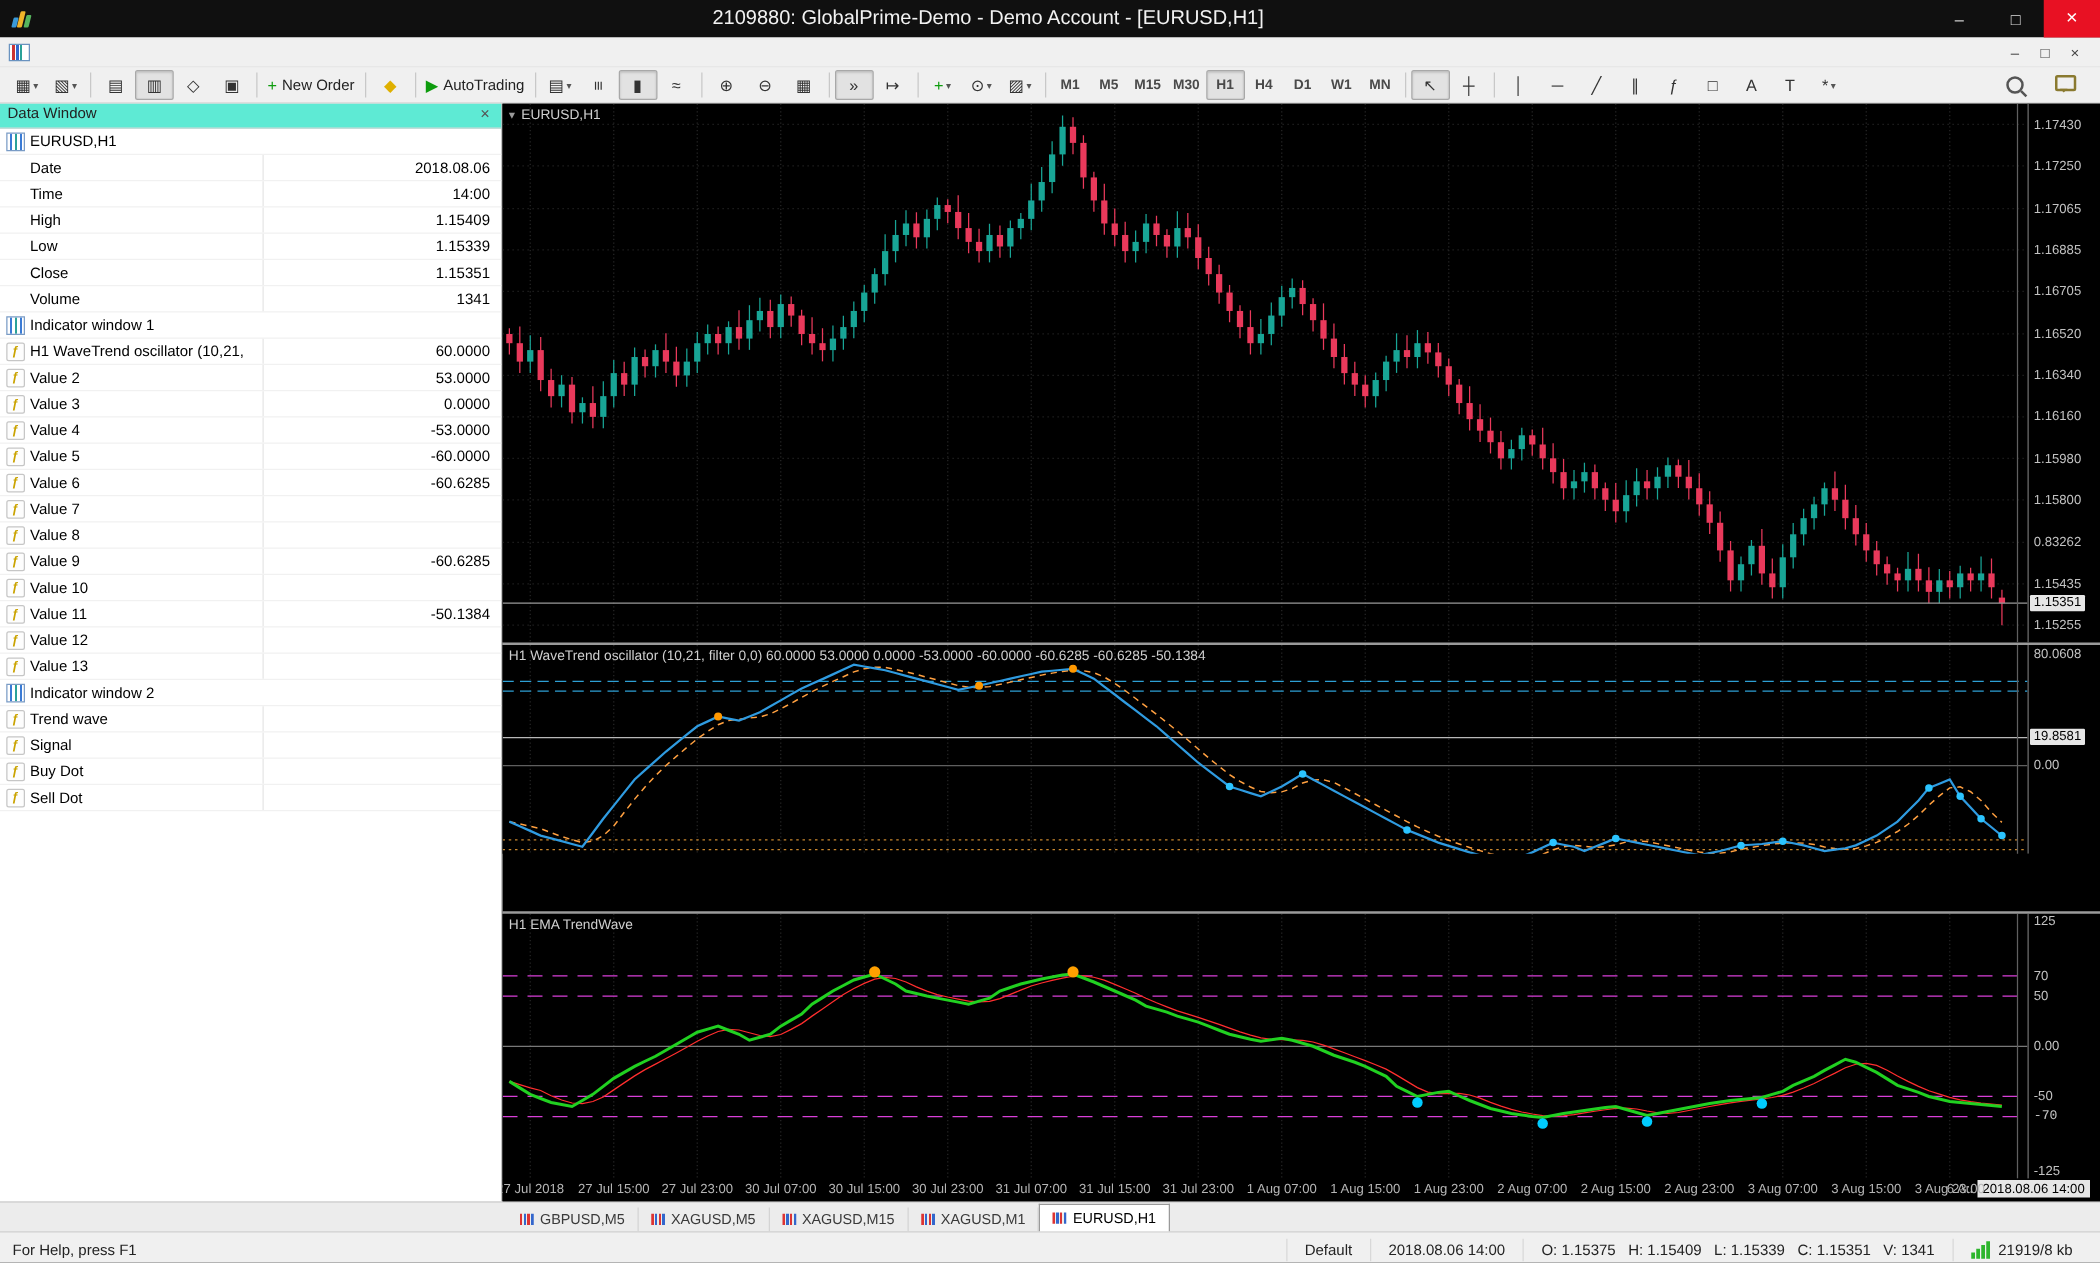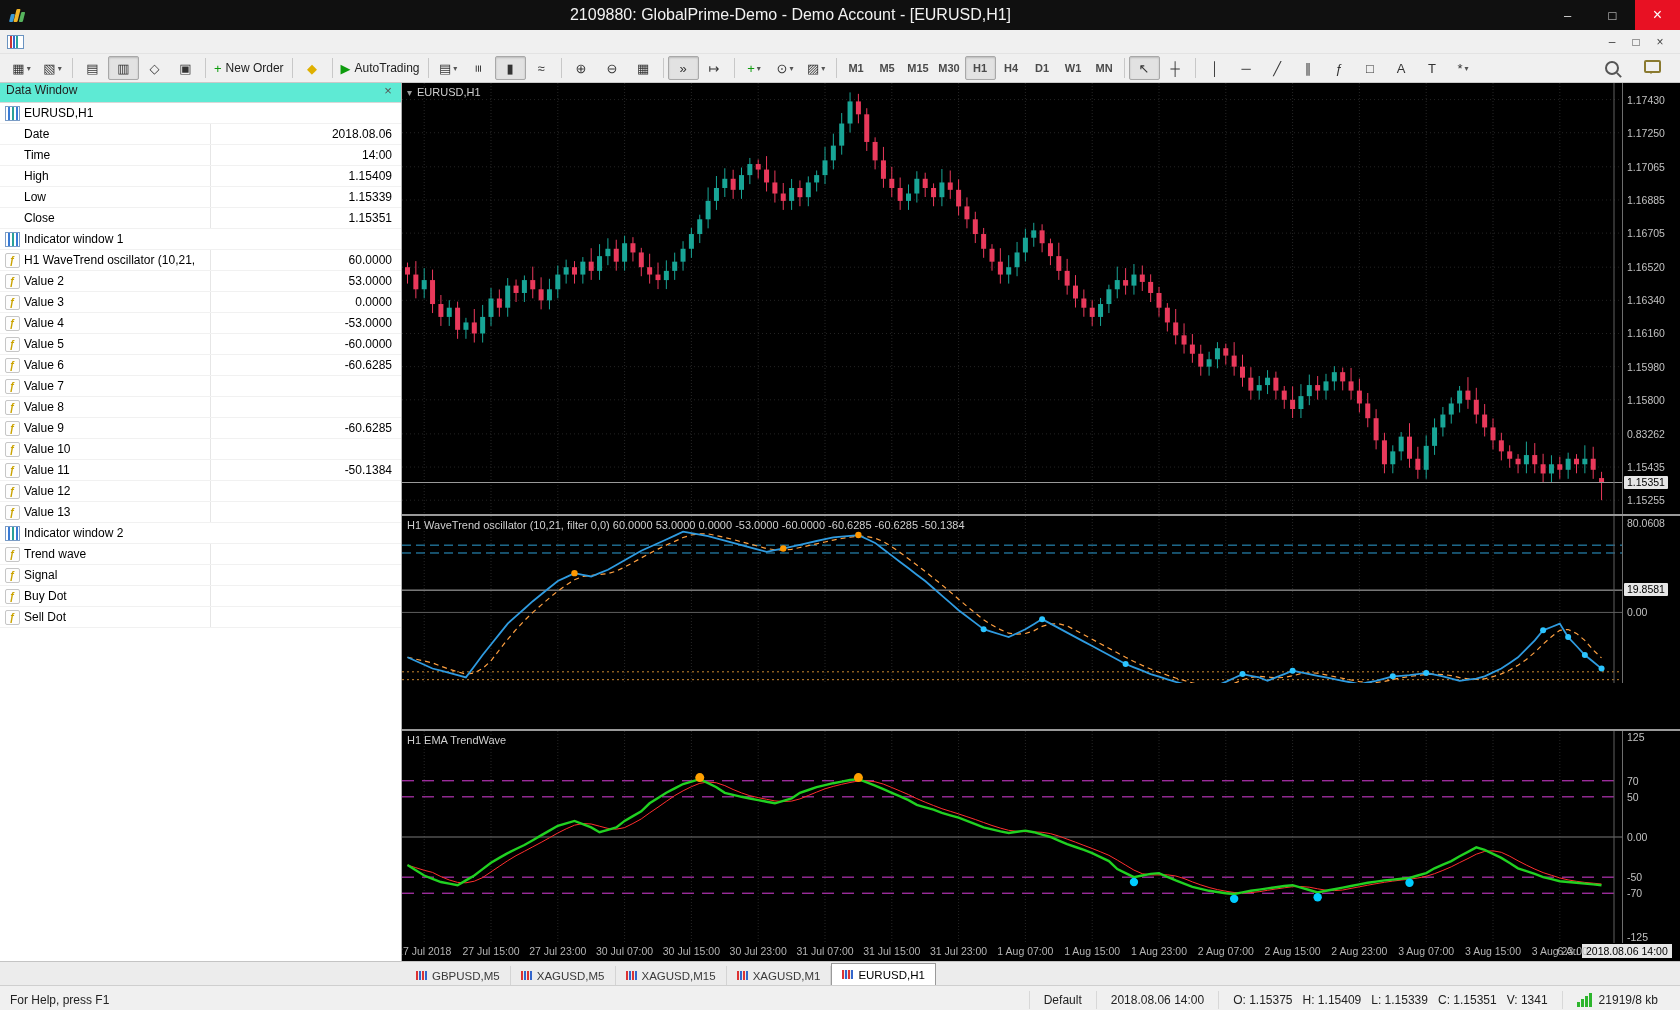--- a/index.html
+++ b/index.html
@@ -294,20 +294,25 @@
         </div>
         <div class="dw-row">
           <div class="icon-cell"></div>
           <div class="dw-label">Low</div>
           <div class="dw-value">1.15339</div>
         </div>
         <div class="dw-row">
           <div class="icon-cell"></div>
           <div class="dw-label">Close</div>
           <div class="dw-value">1.15351</div>
+        </div>
+        <div class="dw-row">
+          <div class="icon-cell"></div>
+          <div class="dw-label">Volume</div>
+          <div class="dw-value">1341</div>
         </div>
         <div class="dw-row">
           <div class="icon-cell">
             <span class="cicon"></span>
           </div>
           <div class="dw-label hdr">Indicator window 1</div>
         </div>
         <div class="dw-row">
           <div class="icon-cell">
             <span class="ficon">ƒ</span>
@@ -838,21 +843,21 @@
       </div>
     <div class="splitter" id="split2"></div>
     <div class="pane" id="pane-ema">
       <div class="pane-title">H1 EMA TrendWave</div>
       <div class="axis" id="axis-ema">
           <div class="tick" style="top: -0.378788px;">125</div>
           <div class="tick" style="top: 43.7879px;">70</div>
           <div class="tick" style="top: 59.8485px;">50</div>
           <div class="tick" style="top: 100px;">0.00</div>
           <div class="tick" style="top: 140.152px;">-50</div>
-          <div class="tick" style="top: 156.212px;">-70</div>
+          <div class="tick" style="top: 156.212px; font-family: Liberation Mono, monospace;">-70</div>
           <div class="tick" style="top: 200.379px;">-125</div>
         </div>
     <svg width="1220" height="212">
           <line x1="22.2" y1="0" x2="22.2" y2="212" stroke="#262626" stroke-dasharray="1 2"></line>
           <line x1="89" y1="0" x2="89" y2="212" stroke="#262626" stroke-dasharray="1 2"></line>
           <line x1="155.79999999999998" y1="0" x2="155.79999999999998" y2="212" stroke="#262626" stroke-dasharray="1 2"></line>
           <line x1="222.6" y1="0" x2="222.6" y2="212" stroke="#262626" stroke-dasharray="1 2"></line>
           <line x1="289.4" y1="0" x2="289.4" y2="212" stroke="#262626" stroke-dasharray="1 2"></line>
           <line x1="356.2" y1="0" x2="356.2" y2="212" stroke="#262626" stroke-dasharray="1 2"></line>
           <line x1="423" y1="0" x2="423" y2="212" stroke="#262626" stroke-dasharray="1 2"></line>

